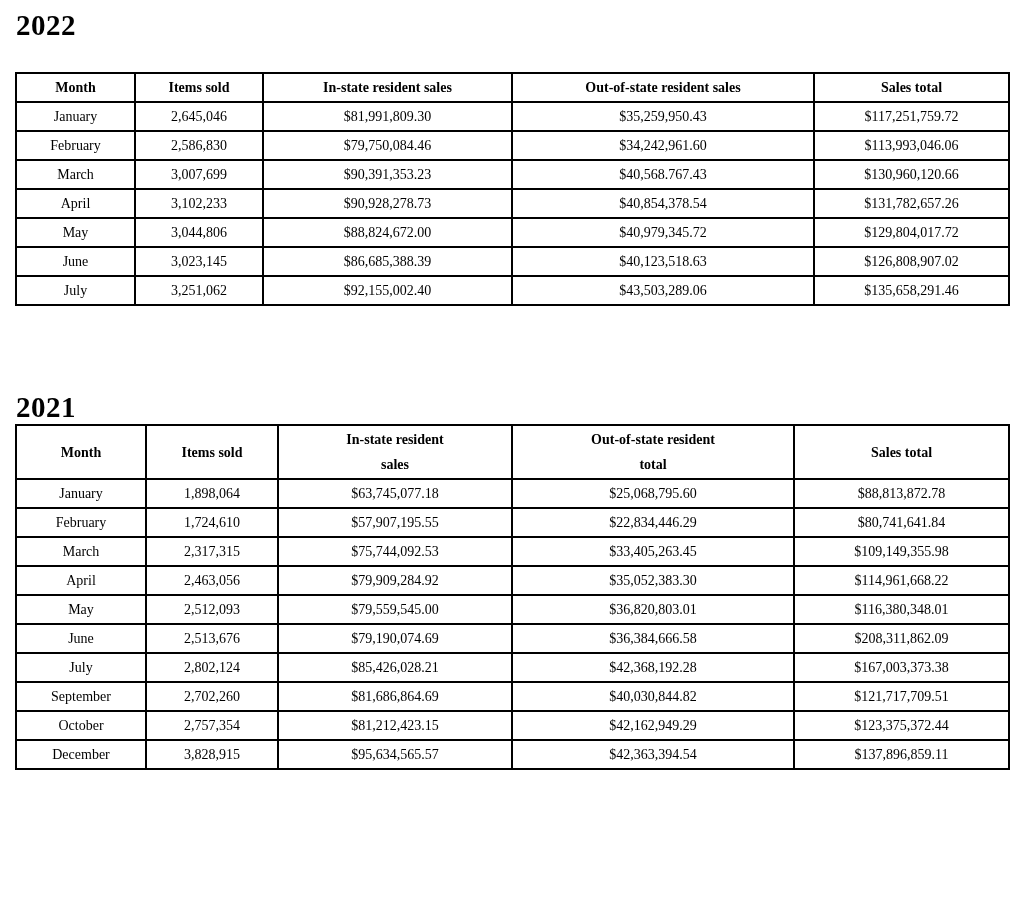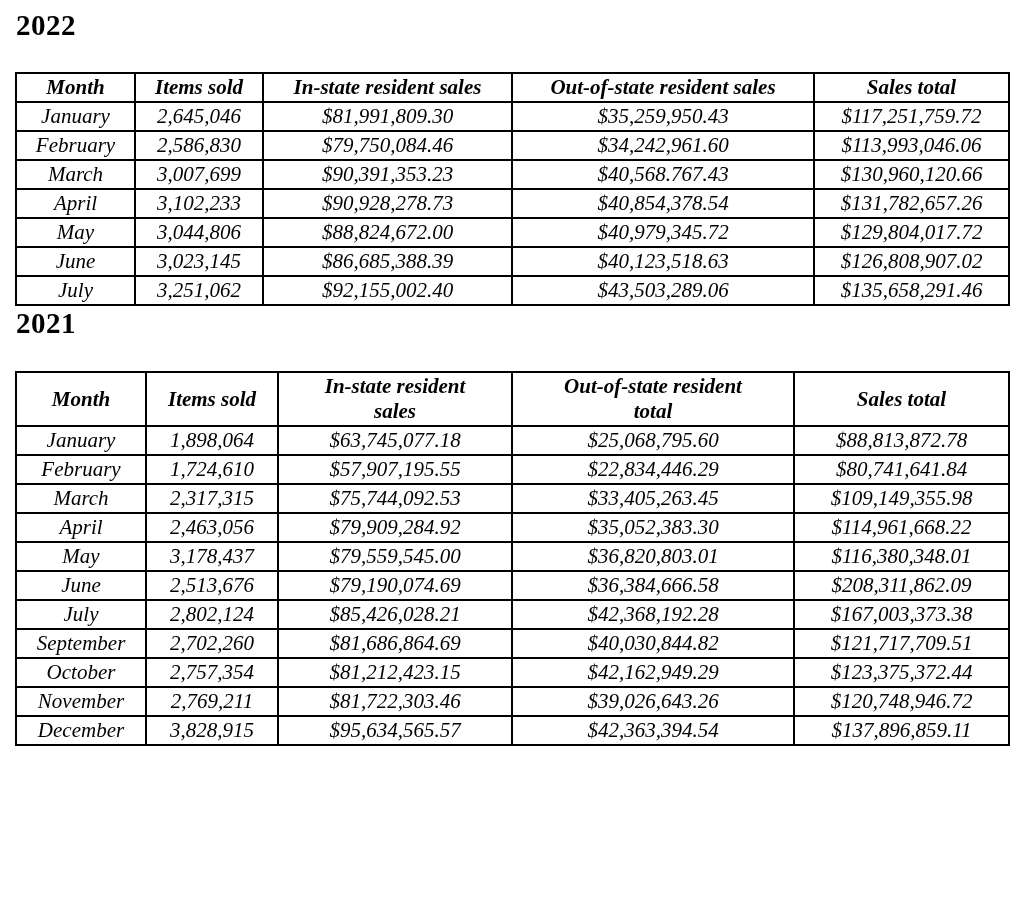--- a/index.html
+++ b/index.html
@@ -21,27 +21,26 @@
     padding: 0 15px 0 15px;
   }
   .year-title {
     font-size: 29px;
     font-weight: bold;
     line-height: 34px;
     margin: 0 0 0 1px;
     letter-spacing: 0.5px;
   }
   .section-2022 .year-title { padding-top: 8px; margin-bottom: 30px; }
-  .section-2021 .year-title { margin-bottom: 31px; }
+  .section-2021 .year-title { padding-top: 84px; }
   table.sales-table {
     border-collapse: collapse;
     table-layout: fixed;
     width: 993px;
-    font-size: 21px;
-    font-style: italic;
+    font-size: 14px;
   }
   table.sales-table th,
   table.sales-table td {
     border: 2px solid #000000;
     text-align: center;
     vertical-align: middle;
     padding: 1px 4px;
     line-height: 25px;
     overflow: hidden;
     white-space: pre-line;
@@ -188,21 +187,21 @@
           </tr>
           <tr>
             <td>April</td>
             <td>2,463,056</td>
             <td>$79,909,284.92</td>
             <td>$35,052,383.30</td>
             <td>$114,961,668.22</td>
           </tr>
           <tr>
             <td>May</td>
-            <td>3,178,437</td>
+            <td>2,512,093</td>
             <td>$79,559,545.00</td>
             <td>$36,820,803.01</td>
             <td>$116,380,348.01</td>
           </tr>
           <tr>
             <td>June</td>
             <td>2,513,676</td>
             <td>$79,190,074.69</td>
             <td>$36,384,666.58</td>
             <td>$208,311,862.09</td>
@@ -222,27 +221,20 @@
             <td>$121,717,709.51</td>
           </tr>
           <tr>
             <td>October</td>
             <td>2,757,354</td>
             <td>$81,212,423.15</td>
             <td>$42,162,949.29</td>
             <td>$123,375,372.44</td>
           </tr>
           <tr>
-            <td>November</td>
-            <td>2,769,211</td>
-            <td>$81,722,303.46</td>
-            <td>$39,026,643.26</td>
-            <td>$120,748,946.72</td>
-          </tr>
-          <tr>
             <td>December</td>
             <td>3,828,915</td>
             <td>$95,634,565.57</td>
             <td>$42,363,394.54</td>
             <td>$137,896,859.11</td>
           </tr>
         </tbody>
     </table>
   </section>
 

